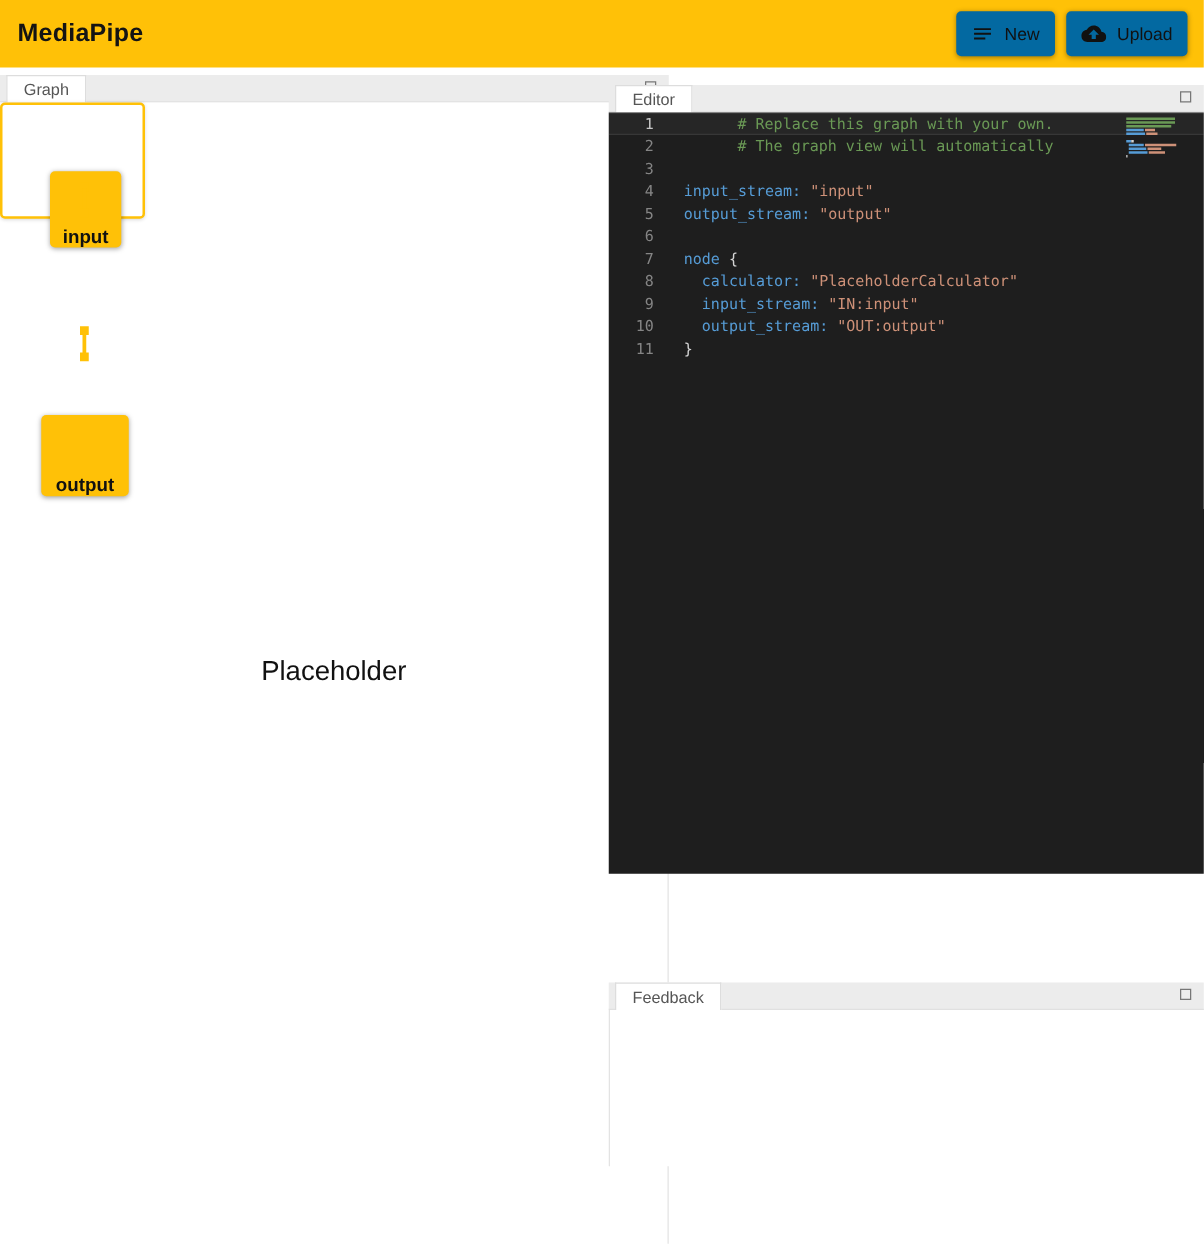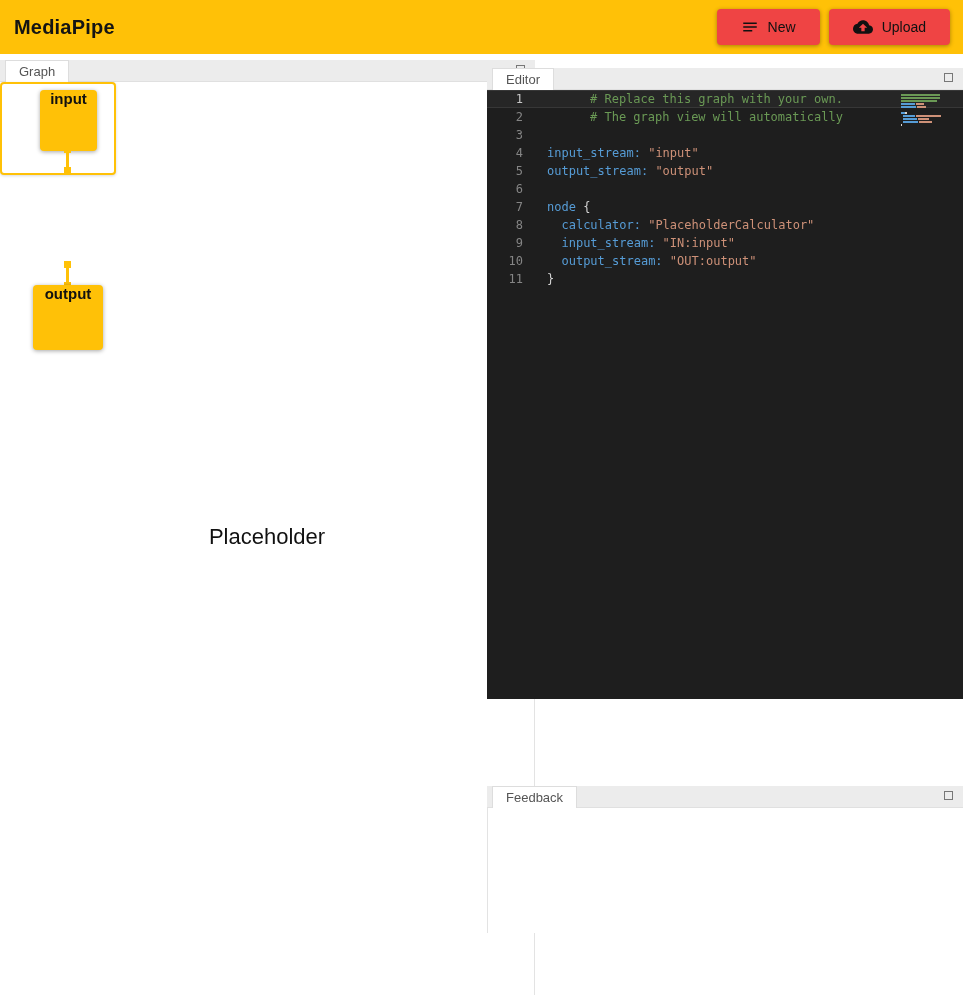--- a/index.html
+++ b/index.html
@@ -11,22 +11,22 @@
 
   
   .app-header {
     position:absolute; left:0; top:0; width:963px; height:54px;
     background:#FFC107; display:flex; align-items:center;
   }
   .app-title { font-size:20px; font-weight:bold; color:#141414; margin-left:14px; letter-spacing:.2px; }
   .header-actions { margin-left:auto; display:flex; gap:9px; margin-right:13px; }
   .hbtn {
     display:flex; align-items:center; gap:9px;
-    background:#ef4444; border:none; border-radius:4px;
-    height:36px; padding:0 24px; font-size:14px; font-weight:500; color:#111;
+    background:#0369a1; border:none; border-radius:4px;
+    height:36px; padding:0 12px; font-size:14px; font-weight:500; color:#111;
     box-shadow:0 1px 4px rgba(0,0,0,.35); cursor:pointer;
     font-family:"Liberation Sans", sans-serif;
   }
   .hbtn svg { display:block; }
 
   
   .panel { position:absolute; }
   .panel-strip {
     position:absolute; left:0; top:0; right:0; height:22px;
     background:#ececec; border-bottom:1px solid #e0e0e0;
@@ -43,22 +43,22 @@
   }
 
   #graph-panel { left:0; top:60px; width:535px; height:935px; }
   .graph-body {
     position:absolute; top:22px; left:0; right:0; bottom:0;
     background:#fff; border-right:1px solid #e3e3e3;
   }
 
   
   .gnode {
-    position:absolute; display:flex; align-items:flex-start; justify-content:center;
-    border-radius:4px; cursor:pointer;
+    position:absolute; display:flex; align-items:flex-end; justify-content:center;
+    border-radius:4px; cursor:pointer;margin-top:47px;
   }
   .gnode.solid {
     background:#FFC107; box-shadow:0 1px 4px rgba(0,0,0,.35);
     font-size:15px; font-weight:bold; color:#111;
   }
   .node-input  { left:40px; top:8px;   width:57px; height:61px; }
   .node-output { left:33px; top:203px; width:70px; height:65px; }
   .node-placeholder {
     left:10px; top:90px; width:116px; height:93px;
     background:#fff; border:2px solid #FFC107; border-radius:4px;

